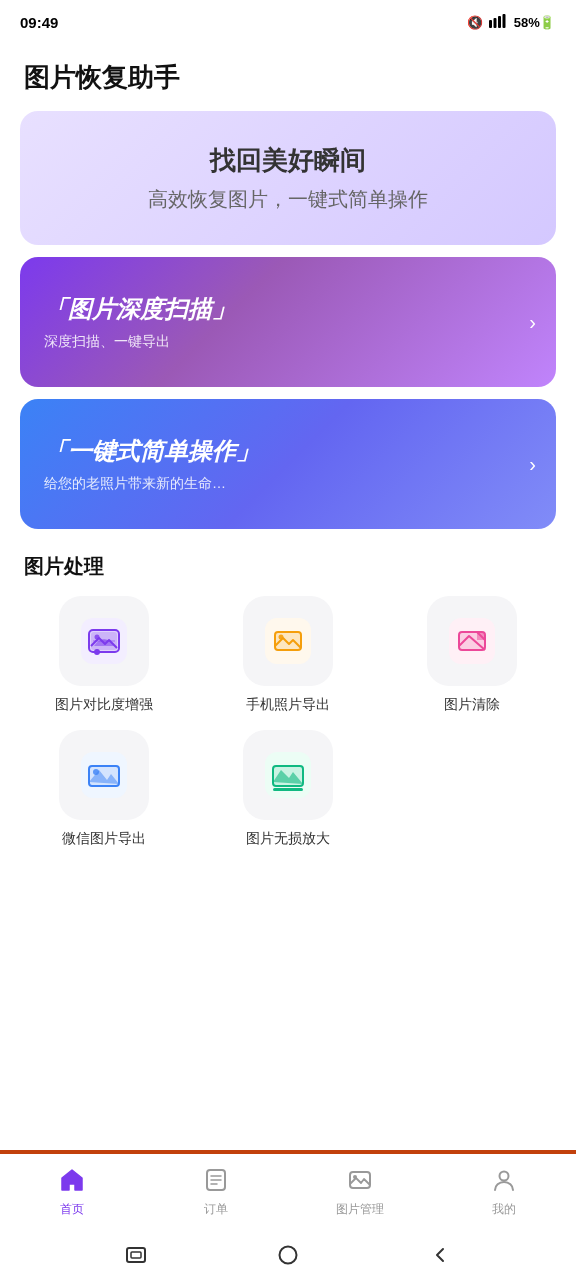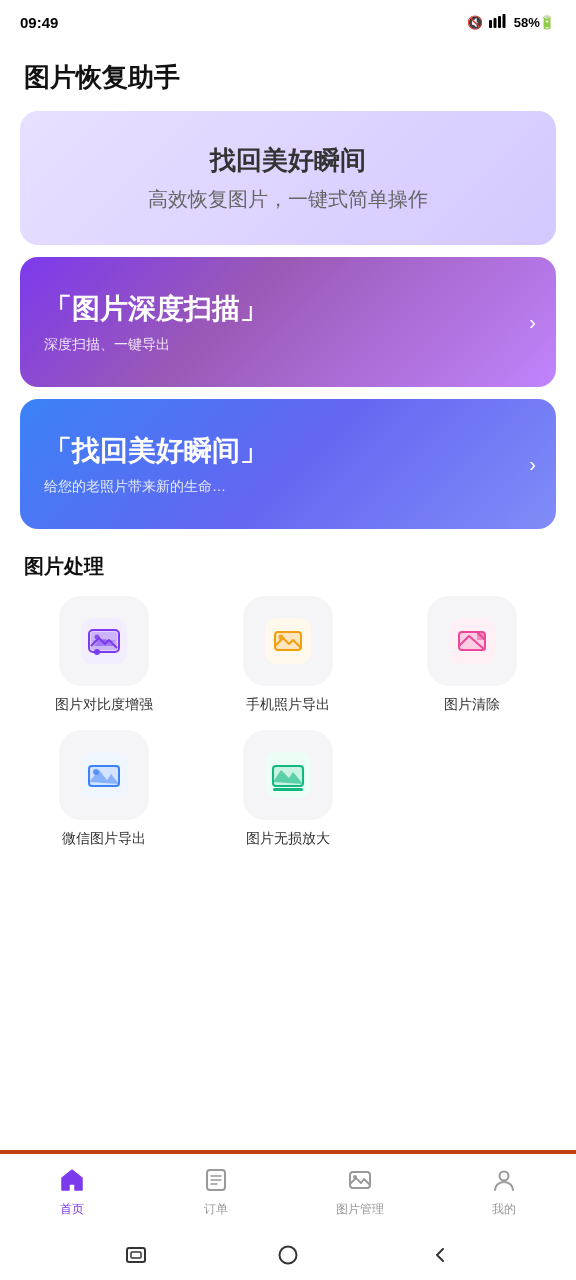--- a/index.html
+++ b/index.html
@@ -95,24 +95,25 @@
       position: relative;
       cursor: pointer;
     }
     .feature-banner.purple {
       background: linear-gradient(135deg, #7c3aed 0%, #9b59b6 40%, #c084fc 100%);
     }
     .feature-banner.blue {
       background: linear-gradient(135deg, #3b82f6 0%, #6366f1 50%, #818cf8 100%);
     }
     .feature-banner-title {
-      font-size: 28px;
+      font-size: 24px;
       font-weight: 700;
       color: #fff;
       margin-bottom: 8px;
+      font-style: italic;
     }
     .feature-banner-sub {
       font-size: 14px;
       color: rgba(255,255,255,0.85);
     }
     .feature-banner-arrow {
       position: absolute;
       right: 20px;
       top: 50%;
       transform: translateY(-50%);
@@ -269,21 +270,21 @@
       <div class="hero-banner-sub">高效恢复图片，一键式简单操作</div>
     </div>
 
     <div class="feature-banner purple">
       <div class="feature-banner-title">「图片深度扫描」</div>
       <div class="feature-banner-sub">深度扫描、一键导出</div>
       <div class="feature-banner-arrow">›</div>
     </div>
 
     <div class="feature-banner blue">
-      <div class="feature-banner-title">「找回美好瞬间」</div>
+      <div class="feature-banner-title">「一键式简单操作」</div>
       <div class="feature-banner-sub">给您的老照片带来新的生命…</div>
       <div class="feature-banner-arrow">›</div>
     </div>
 
   </div>
 
   <div class="section-title">图片处理</div>
 
   <div class="grid-section">
 

